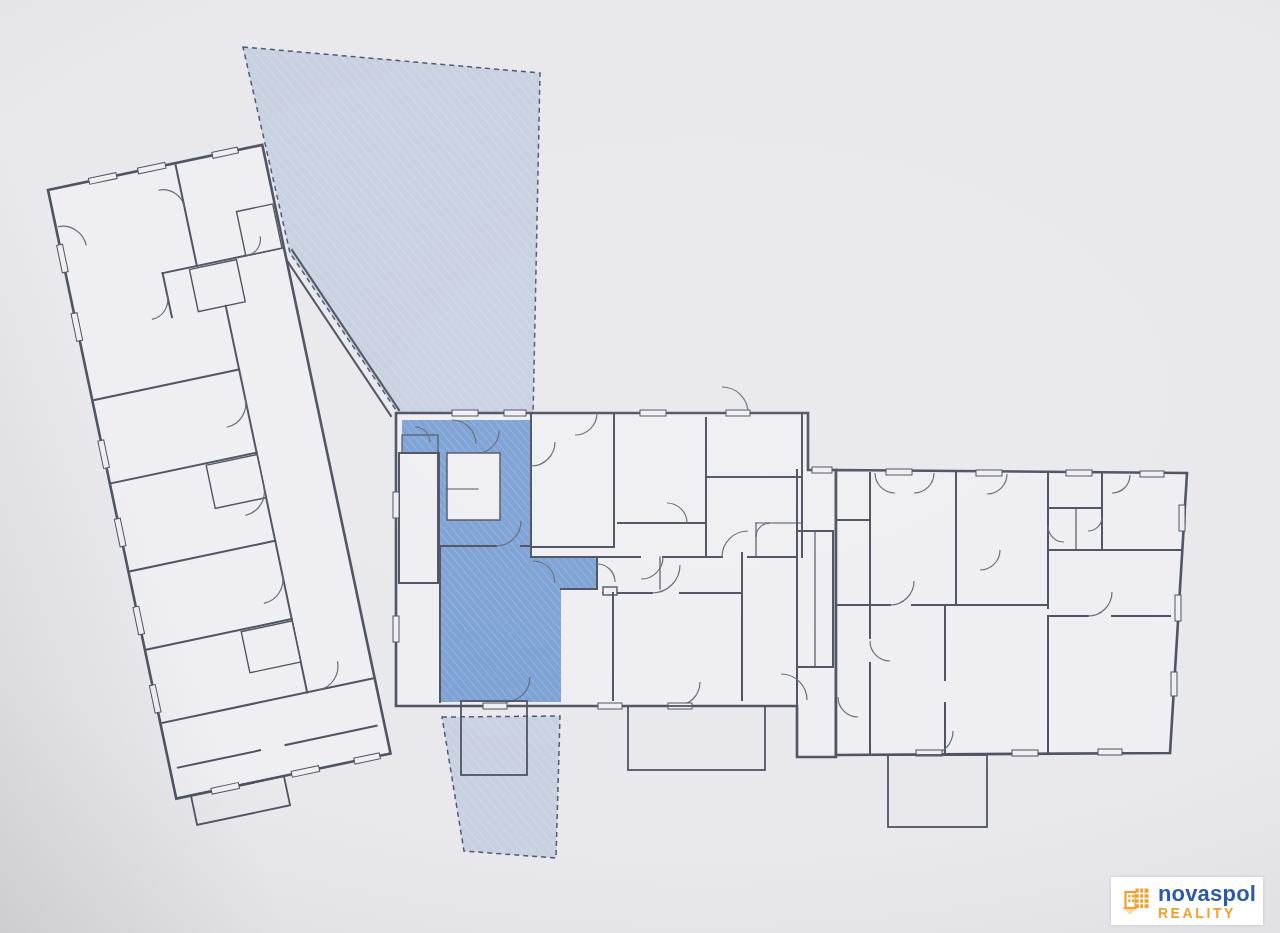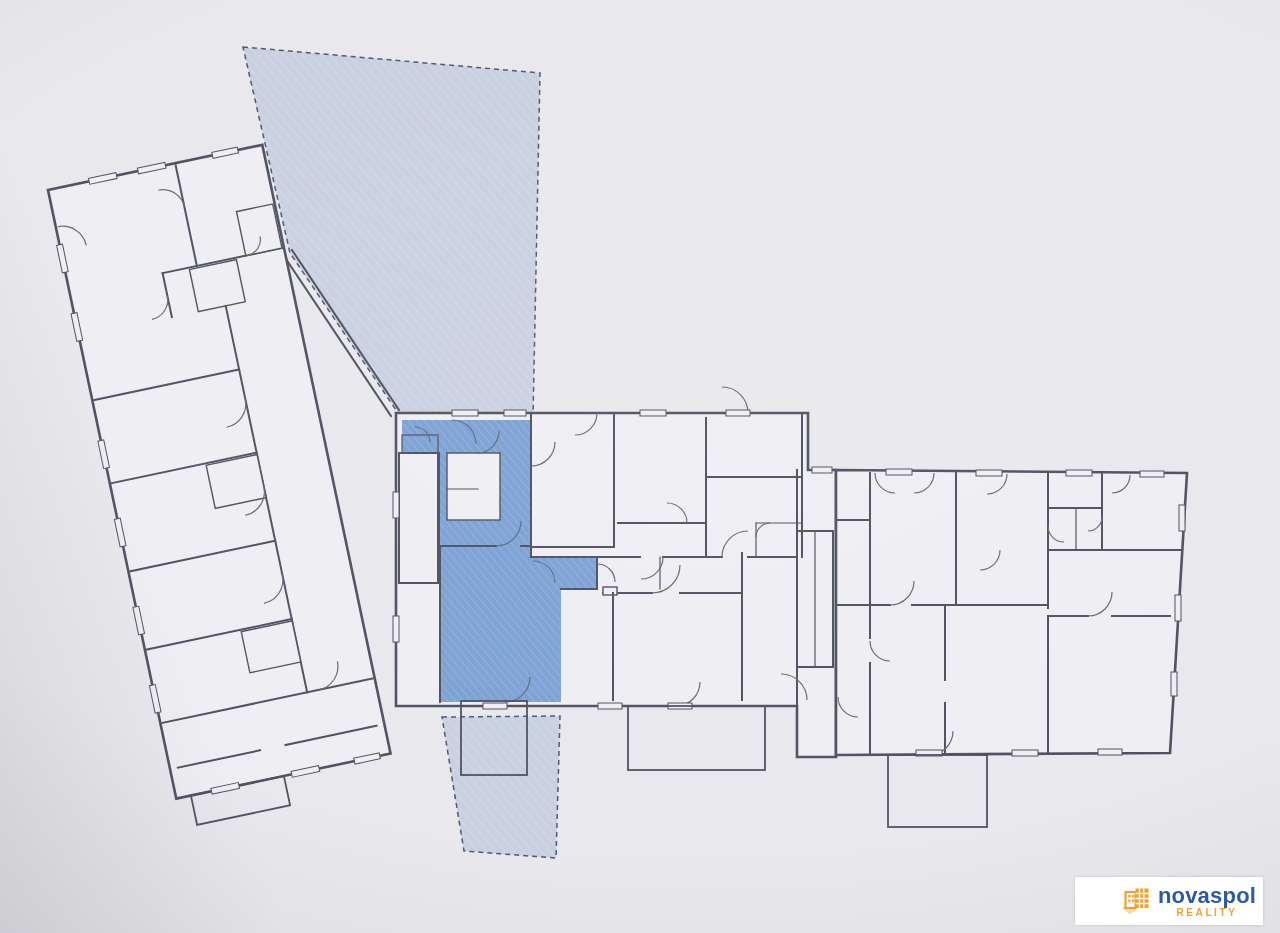--- a/index.html
+++ b/index.html
@@ -22,26 +22,25 @@
   .box1{fill:var(--room);stroke:var(--wall);stroke-width:1.4;}
   .arc{fill:none;stroke:var(--wall-light);stroke-width:1.2;}
   .win{fill:var(--room);stroke:var(--wall);stroke-width:1;}
   .dash{stroke:var(--garden-border);stroke-width:1.5;stroke-dasharray:5 4;}
   .openrect{fill:none;stroke:var(--wall);stroke-width:1.8;}
   
   .logo{
     position:absolute;z-index:6;right:17px;bottom:8px;width:152px;height:48px;
     background:var(--logo-bg,#fff);display:flex;align-items:center;justify-content:center;
     box-shadow:0 0 3px rgba(0,0,0,0.15);
-    padding-left:36px;
   }
   .logo-icon{width:36px;height:34px;margin-right:4px;flex:0 0 auto;}
   .logo-text{display:flex;flex-direction:column;line-height:1;}
   .logo-name{color:var(--logo-blue);font-size:22px;font-weight:bold;letter-spacing:0.2px;}
-  .logo-tag{color:var(--logo-orange);font-size:10px;font-weight:bold;letter-spacing:2.6px;text-align:center;margin-top:1px;}
+  .logo-tag{color:var(--logo-orange);font-size:14px;font-weight:bold;letter-spacing:2.6px;text-align:left;margin-top:1px;}
 </style>
 </head>
 <body>
 
 <svg class="plan" width="1280" height="933" viewBox="0 0 1280 933">
   <defs>
     <pattern id="hlp" width="6" height="6" patternUnits="userSpaceOnUse" patternTransform="rotate(-40)">
       <rect width="6" height="6" style="fill:var(--highlight)"></rect>
       <path d="M0.5,0 V6" stroke="rgba(255,255,255,0.16)" stroke-width="1"></path>
     </pattern>

